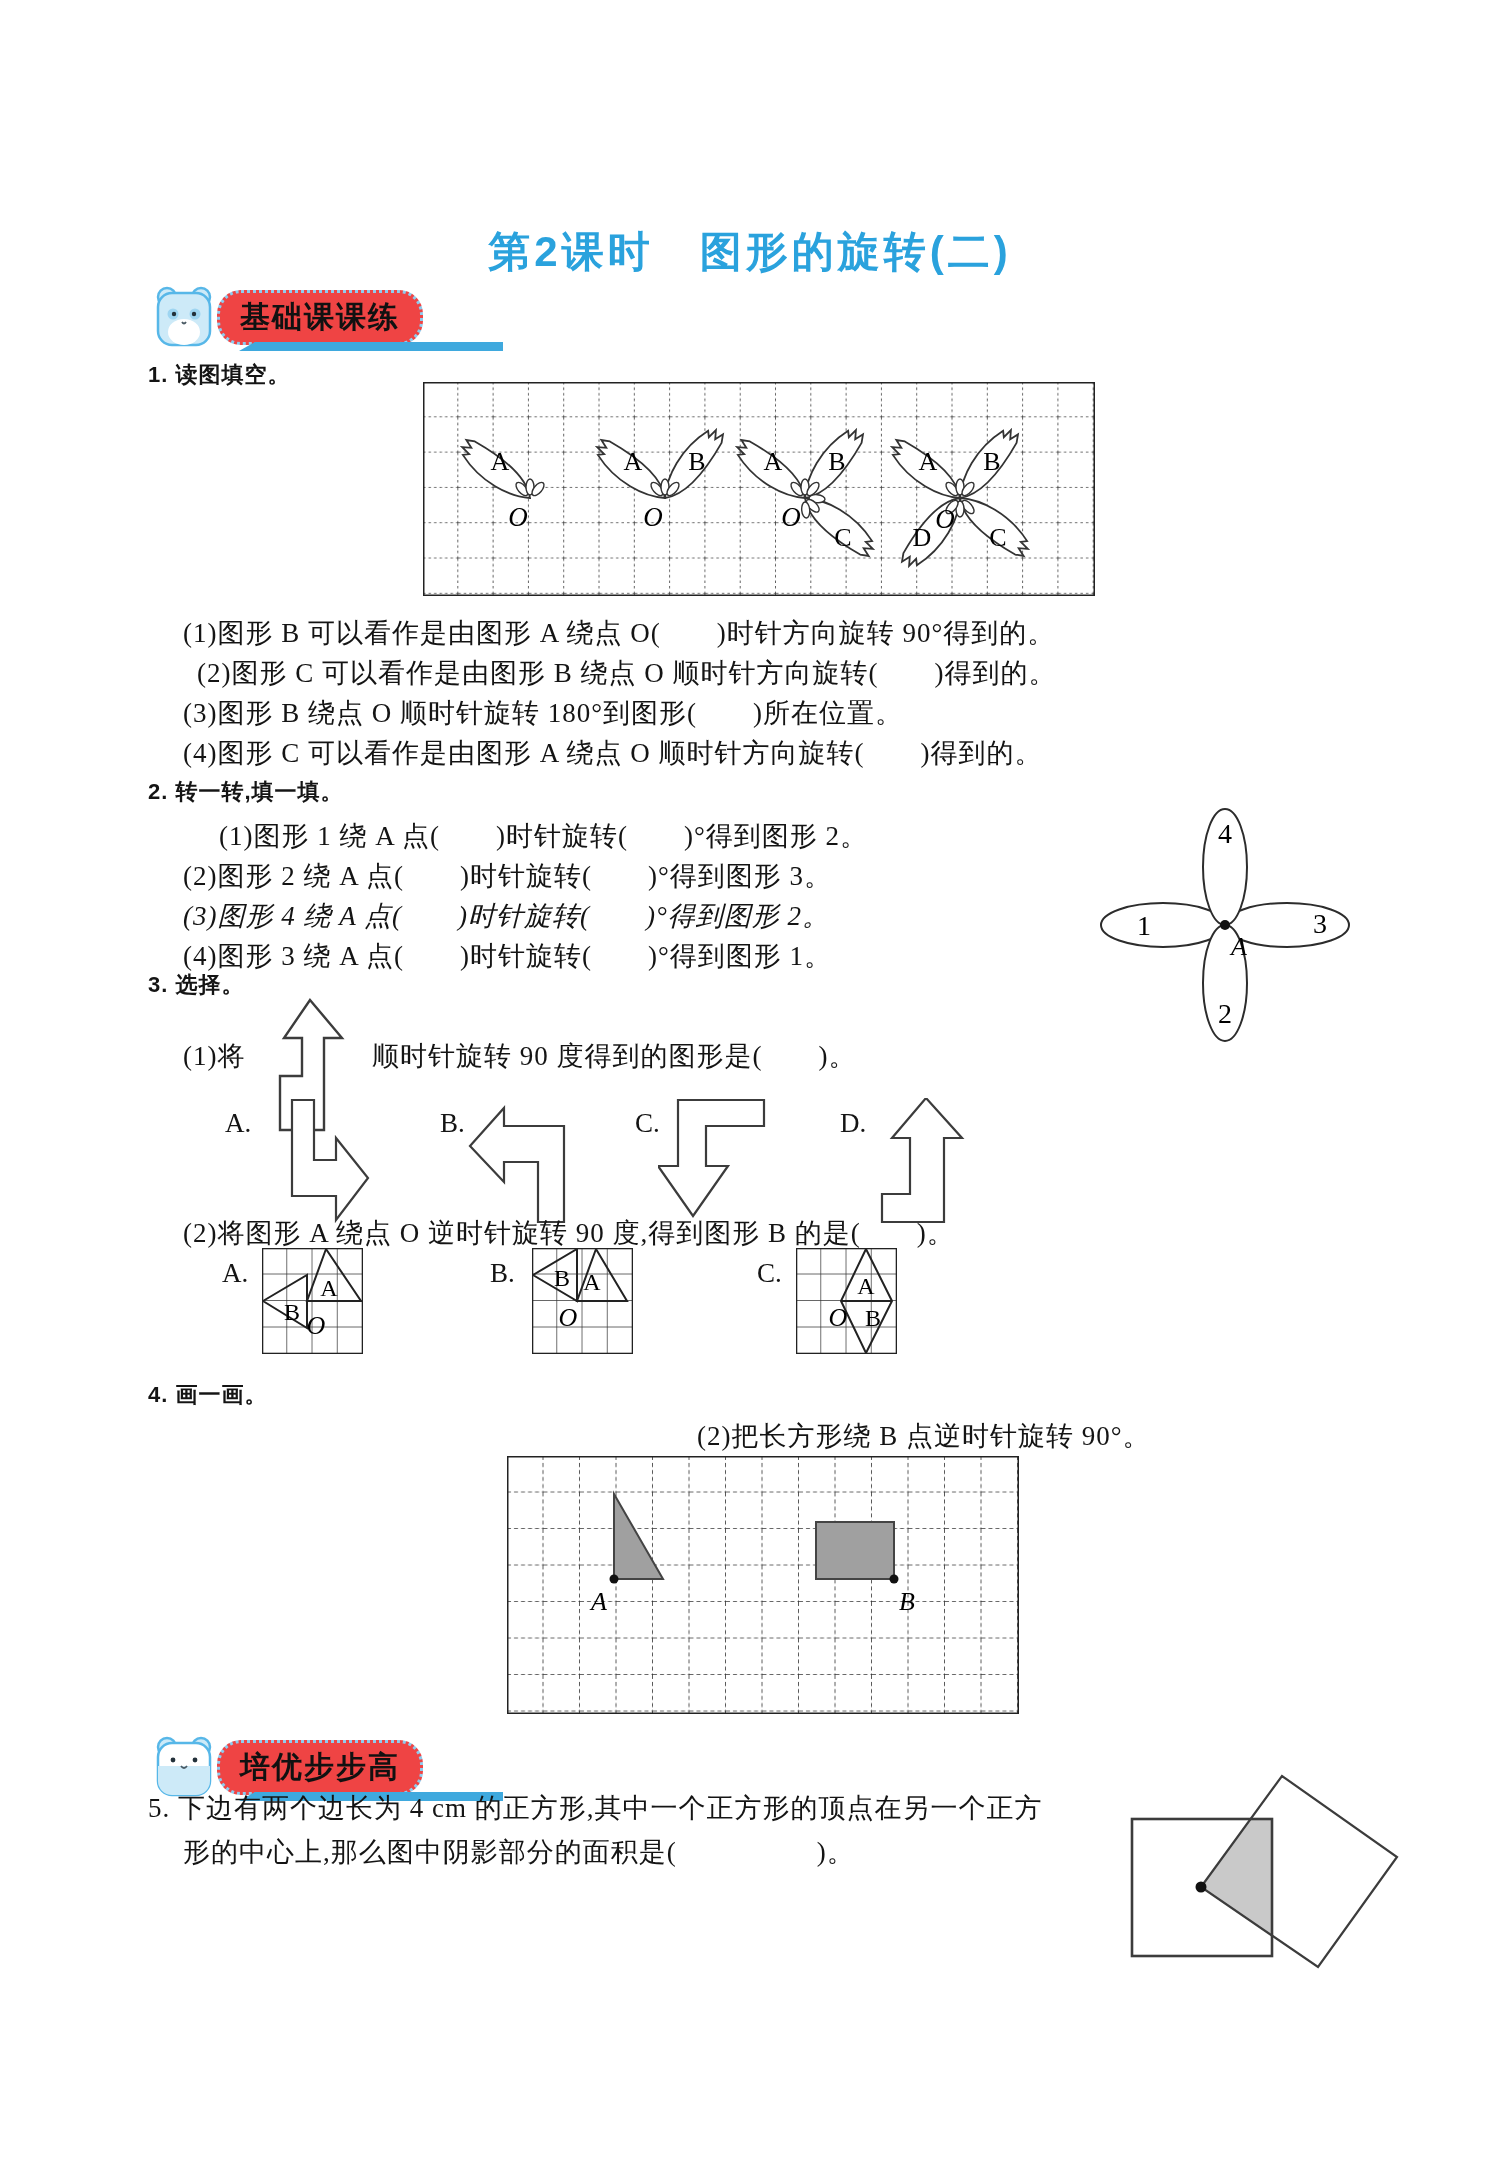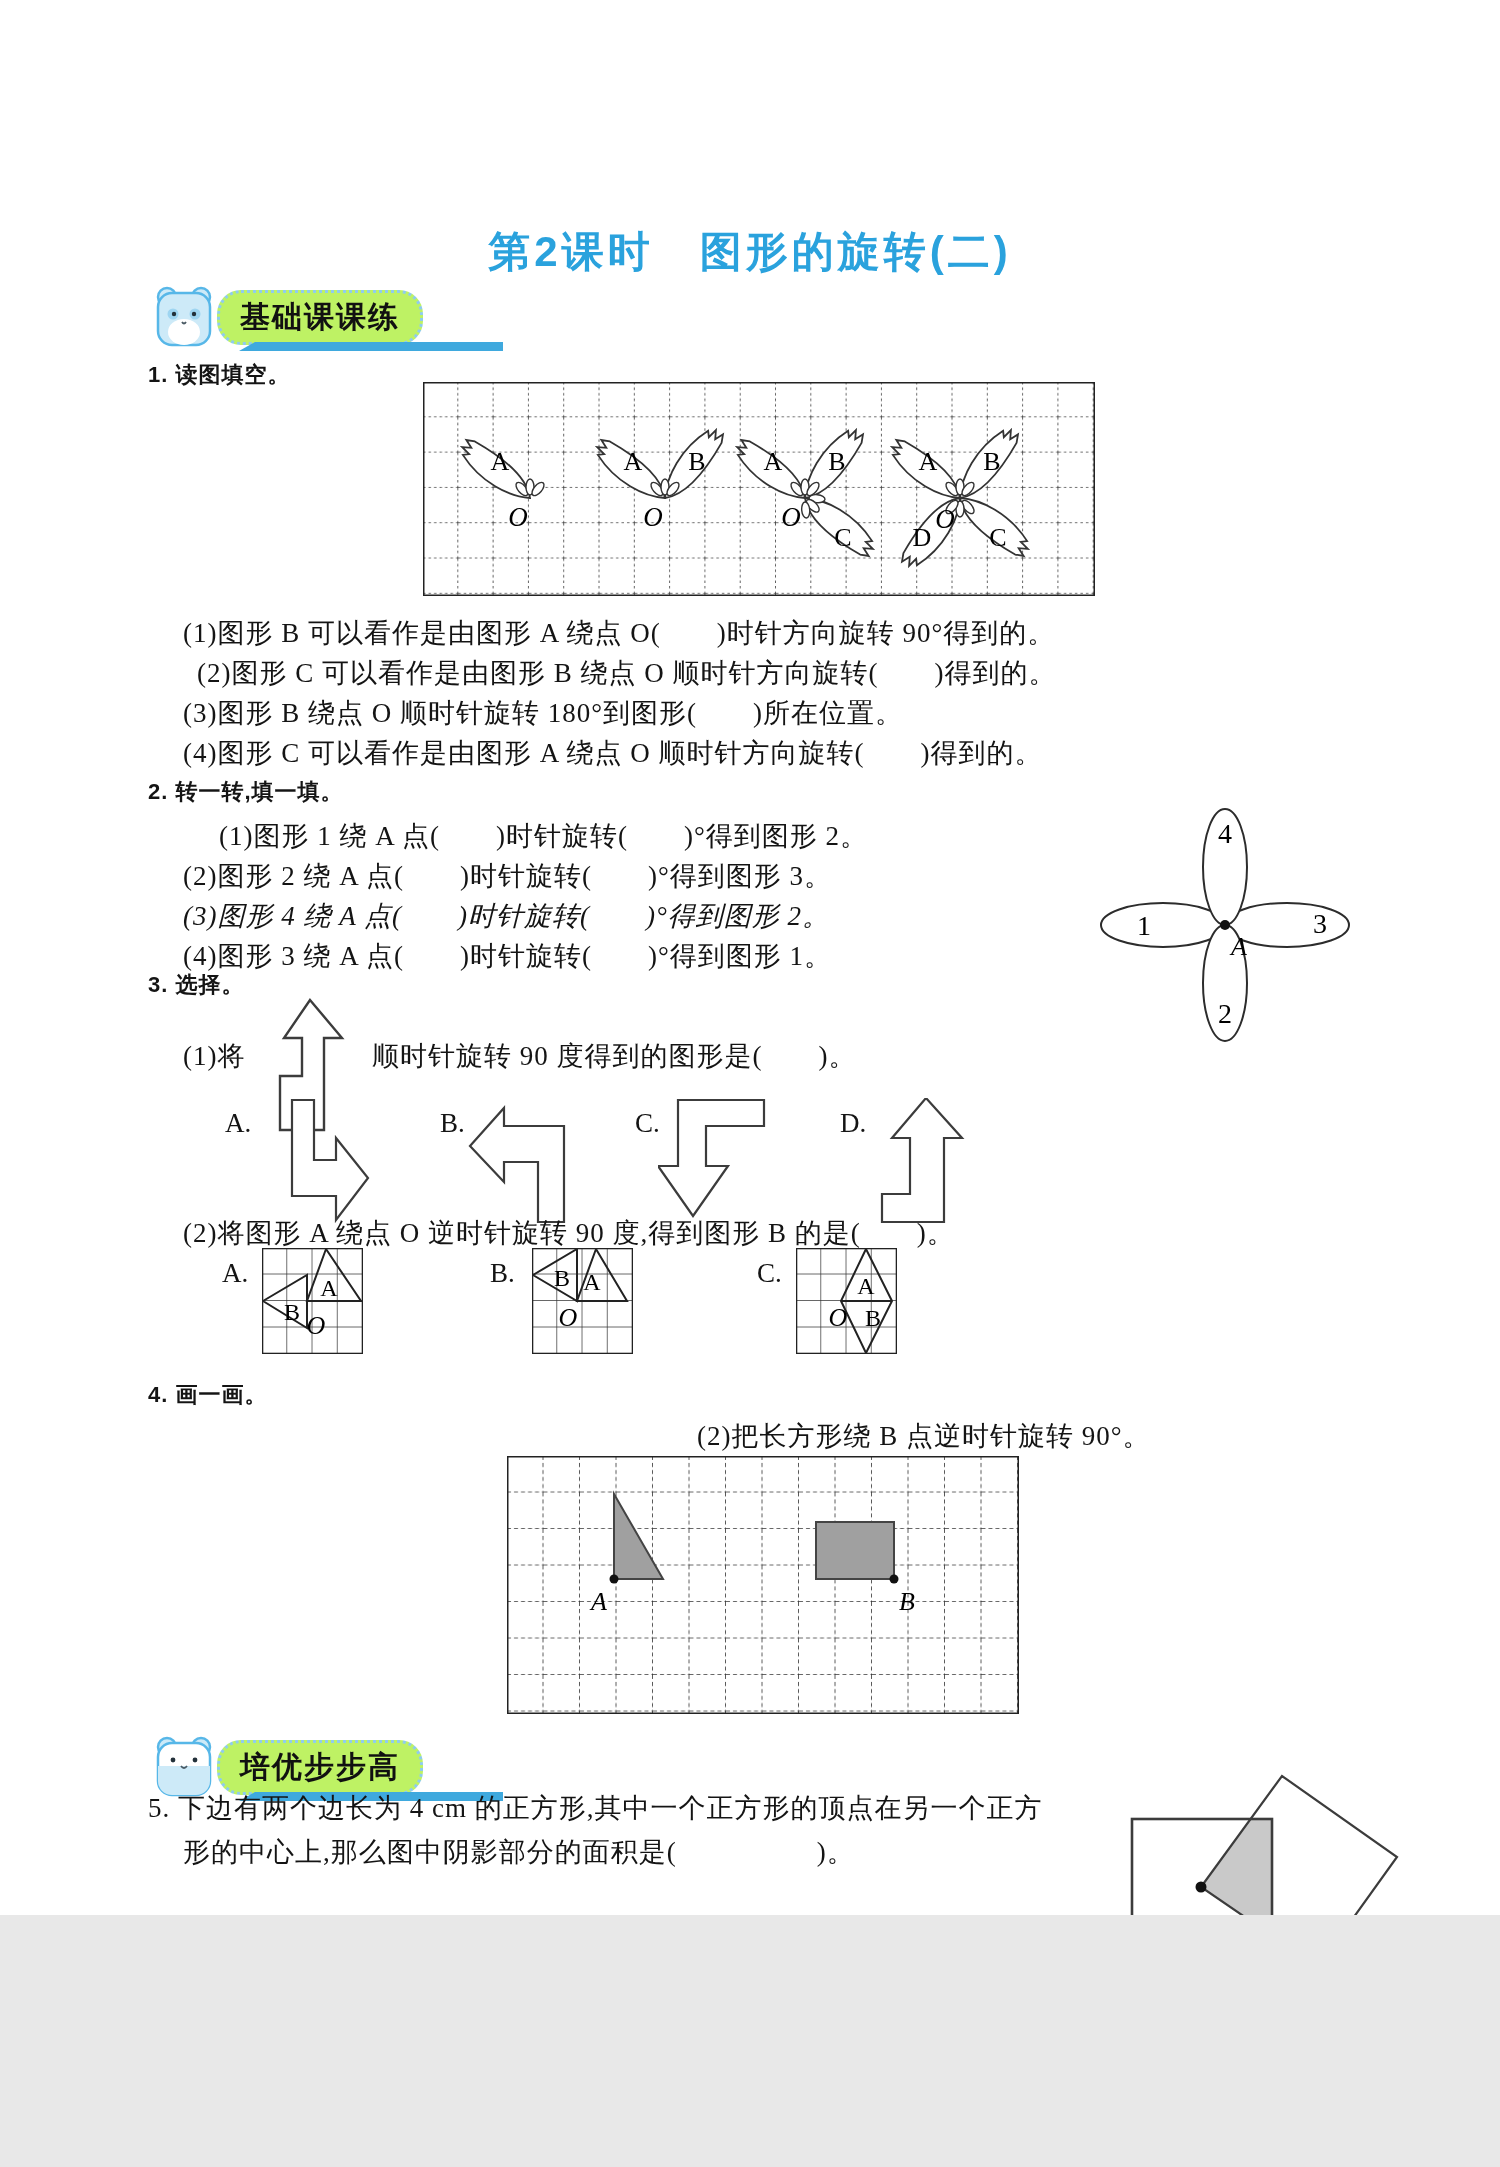--- a/index.html
+++ b/index.html
@@ -1,26 +1,26 @@
 <!DOCTYPE html>
 <html><head>
 <meta charset="utf-8">
 <style>
   html,body{margin:0;padding:0;background:#e8e8e8;}
-  .page{position:relative;width:1500px;height:1915px;background:#ffffff;margin:0 auto;
+  .page{position:relative;width:1500px;height:2167px;background:#ffffff;margin:0 auto;
         font-family:"Liberation Serif",serif;color:#141414;overflow:hidden;}
   .abs{position:absolute;}
   .title{left:0;top:224px;width:1500px;text-align:center;
          font-family:"Liberation Sans",sans-serif;font-weight:bold;
          font-size:42px;letter-spacing:4px;color:#2aa2dd;}
   .qhead{font-family:"Liberation Sans",sans-serif;font-weight:bold;font-size:22px;letter-spacing:1px;}
   .qtext{font-size:27px;letter-spacing:1px;white-space:nowrap;}
   .optletter{font-size:27px;white-space:nowrap;}
   
-  .badge-cloud{display:inline-block;background:#bef264;border:3px dotted #8fccee;border-radius:24px;
+  .badge-cloud{display:inline-block;background:#ef4444;border:3px dotted #8fccee;border-radius:24px;
         padding:4px 20px;font-family:"Liberation Sans",sans-serif;font-weight:bold;
         font-size:30px;letter-spacing:2px;color:#111;}
   .badge-bar{position:absolute;height:9px;background:#3fa9de;
         clip-path:polygon(16px 0,100% 0,100% 100%,0 100%);}
   svg text{font-family:"Liberation Serif",serif;}
 </style>
 </head>
 <body>
 
 <div class="page">

